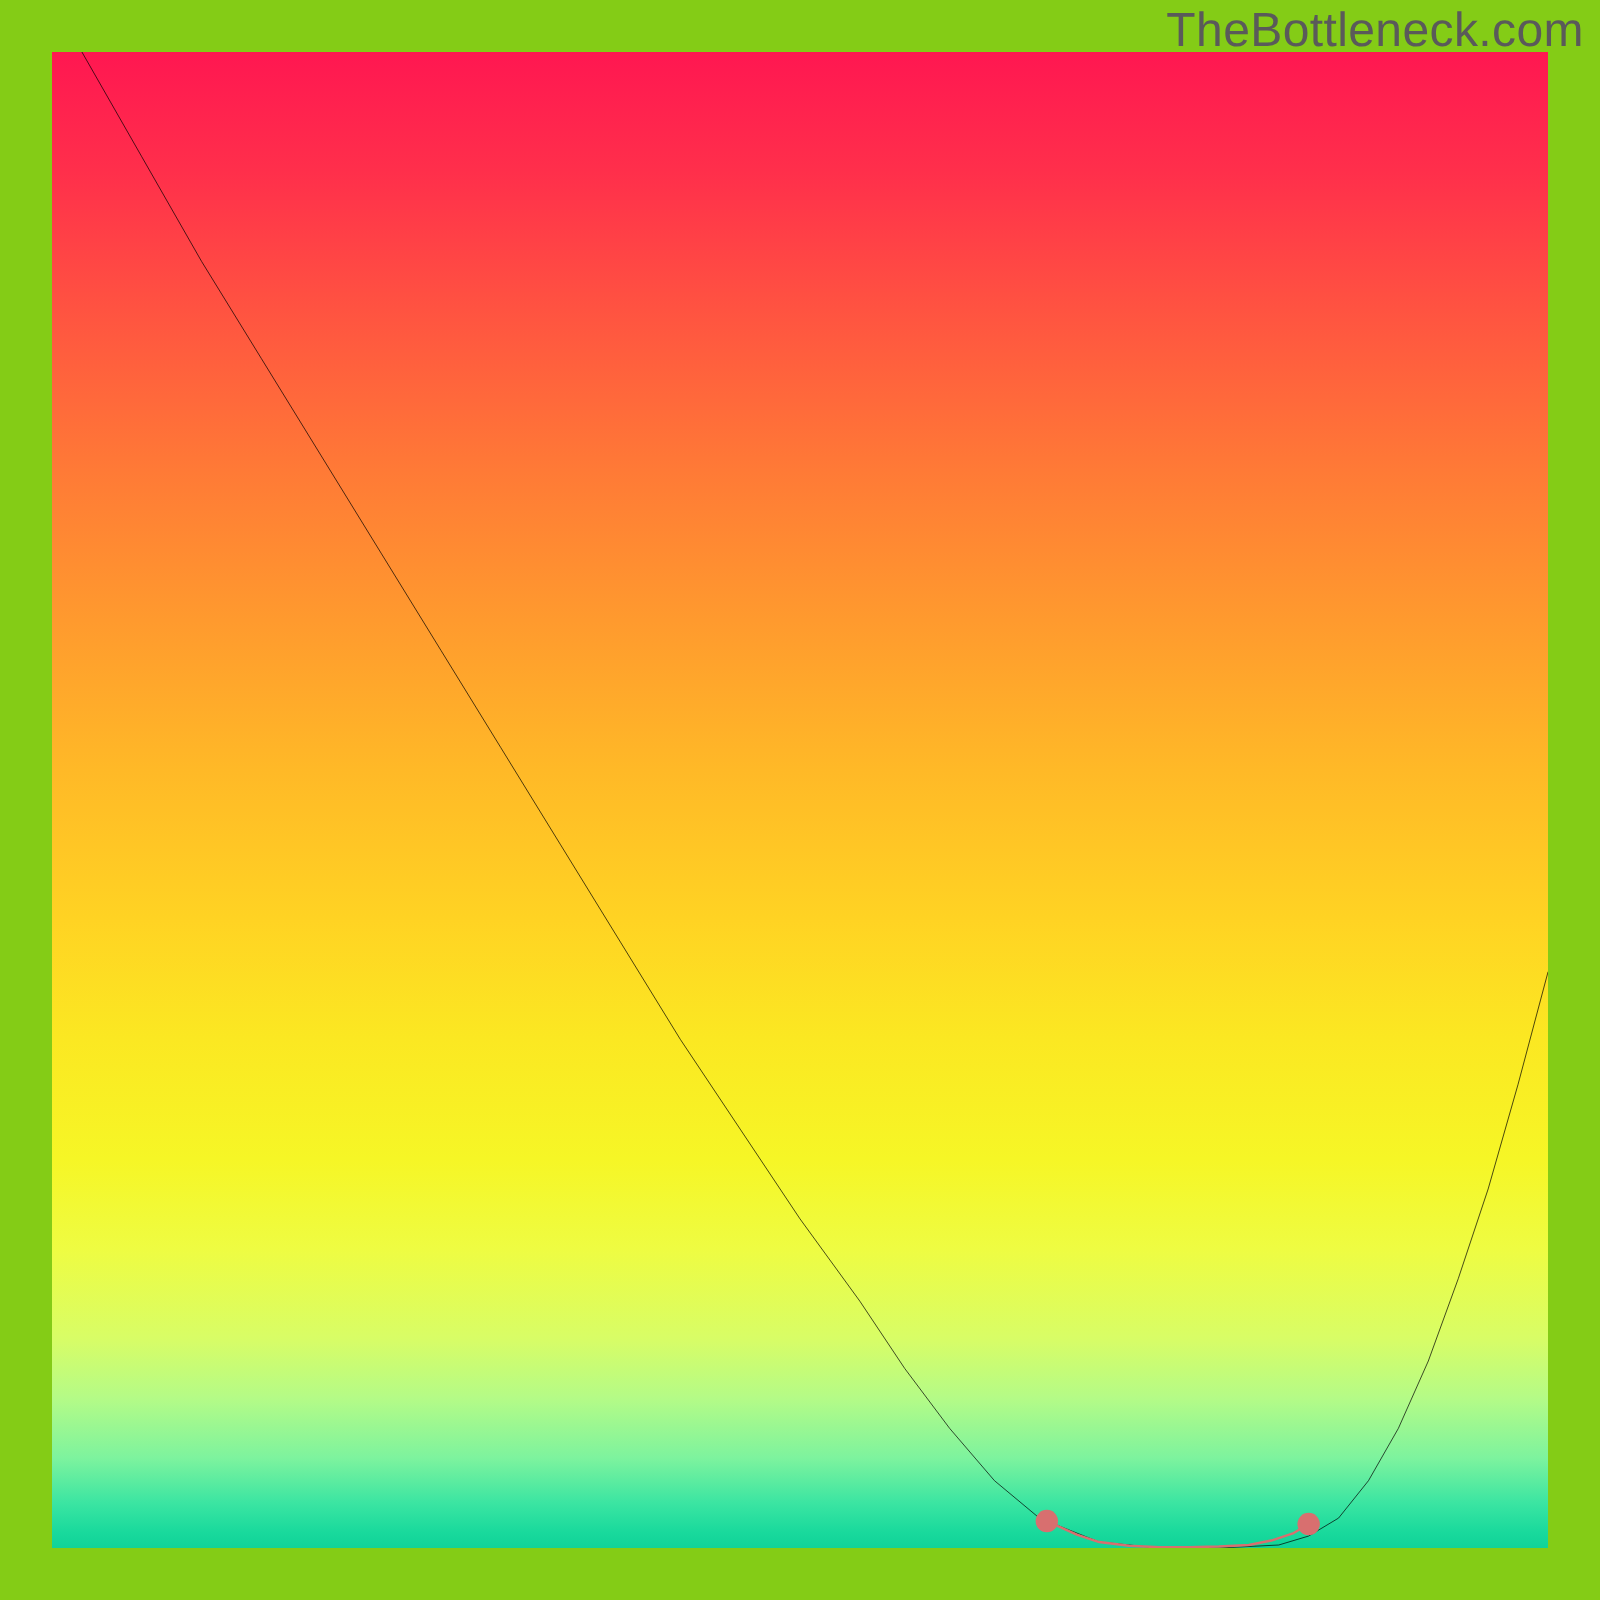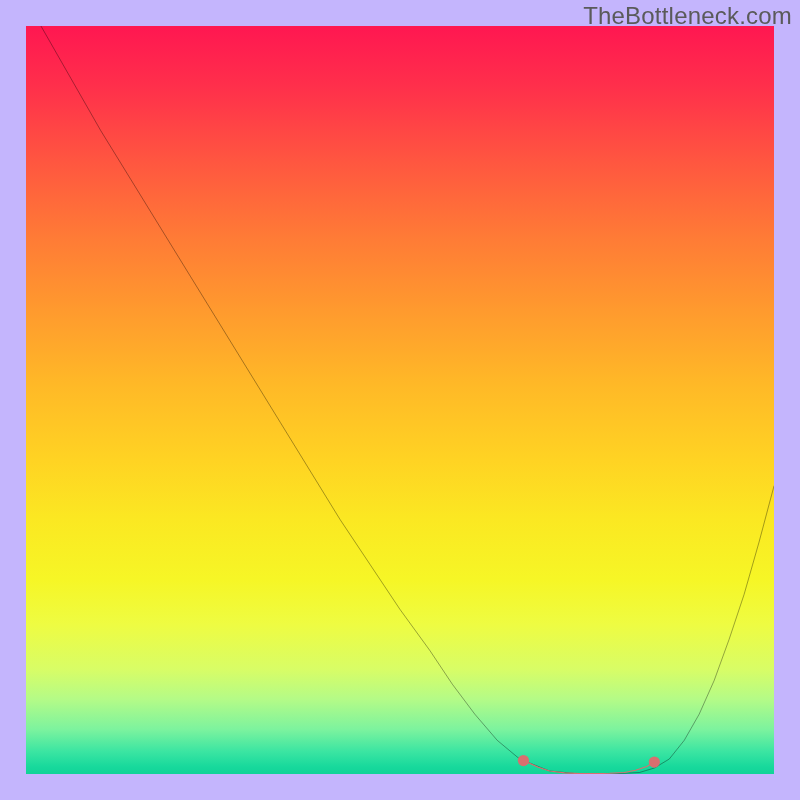--- a/index.html
+++ b/index.html
@@ -1,21 +1,21 @@
 <!DOCTYPE html>
 <html><head>
 <meta charset="utf-8">
 <style>
   * { margin: 0; padding: 0; box-sizing: border-box; }
   body { width: 800px; height: 800px; overflow: hidden; background: #fff; }
   .frame {
     width: 800px;
     height: 800px;
     position: relative;
-    background: #c4b5fd;
+    background: #84cc16;
   }
   .watermark {
     position: absolute;
     top: 2px;
     right: 8px;
     color: #5a5a5a;
     font-family: Arial, Helvetica, sans-serif;
     font-size: 24px;
     font-weight: 500;
     z-index: 10;

